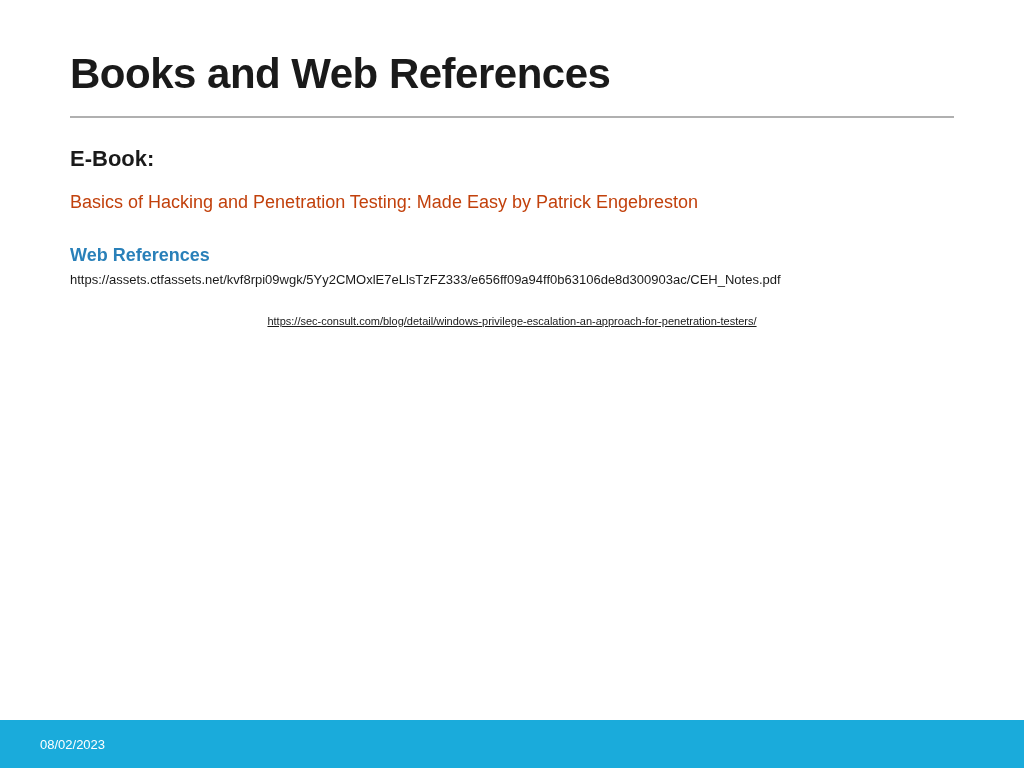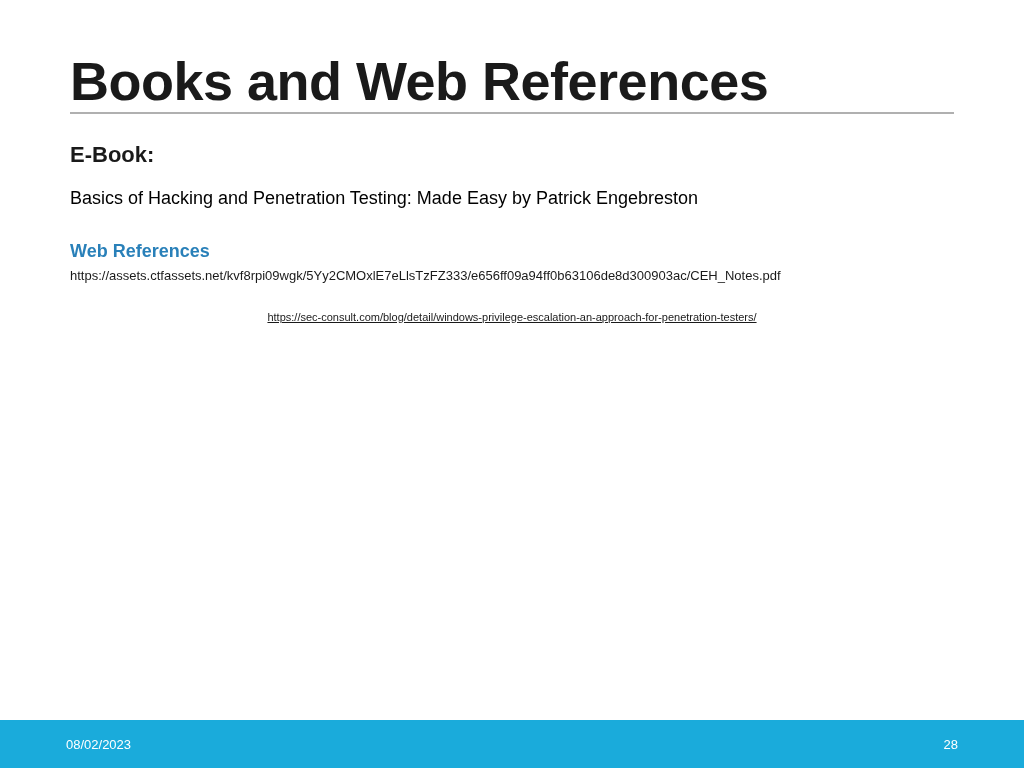--- a/index.html
+++ b/index.html
@@ -19,42 +19,43 @@
     }
 
     .slide-content {
       flex: 1;
       padding: 50px 70px 30px 70px;
       display: flex;
       flex-direction: column;
     }
 
     .slide-title {
-      font-size: 54px;
+      font-size: 42px;
       font-weight: 800;
       color: #1a1a1a;
+      margin-bottom: 18px;
       letter-spacing: -0.5px;
     }
 
     .title-divider {
       height: 2px;
       background: #b0b0b0;
       margin-bottom: 28px;
     }
 
     .section-label {
       font-size: 22px;
       font-weight: 700;
       color: #1a1a1a;
       margin-bottom: 16px;
     }
 
     .book-description {
       font-size: 18px;
-      color: #000000;
+      color: #c2410c;
       line-height: 1.6;
       text-align: justify;
       margin-bottom: 28px;
     }
 
     .web-references-label {
       font-size: 18px;
       font-weight: 700;
       color: #2980b9;
       margin-bottom: 4px;
@@ -77,21 +78,21 @@
       word-break: break-all;
       text-align: center;
     }
 
     .footer {
       height: 48px;
       background: #1aabdb;
       display: flex;
       align-items: center;
       justify-content: space-between;
-      padding: 0 66px;
+      padding: 0 40px;
       color: #ffffff;
       font-size: 13px;
       font-weight: 400;
     }
 
     .footer-left {
       flex: 1;
     }
 
     .footer-center {
@@ -116,14 +117,13 @@
 
   <p class="web-references-label">Web References</p>
 
   <p class="url-plain">https://assets.ctfassets.net/kvf8rpi09wgk/5Yy2CMOxlE7eLlsTzFZ333/e656ff09a94ff0b63106de8d300903ac/CEH_Notes.pdf</p>
 
   <p class="url-link">https://sec-consult.com/blog/detail/windows-privilege-escalation-an-approach-for-penetration-testers/</p>
 </div>
 
 <div class="footer">
   <div class="footer-left">08/02/2023</div>
-  <div class="footer-right">28</div>
 </div>
 
 </body></html>

